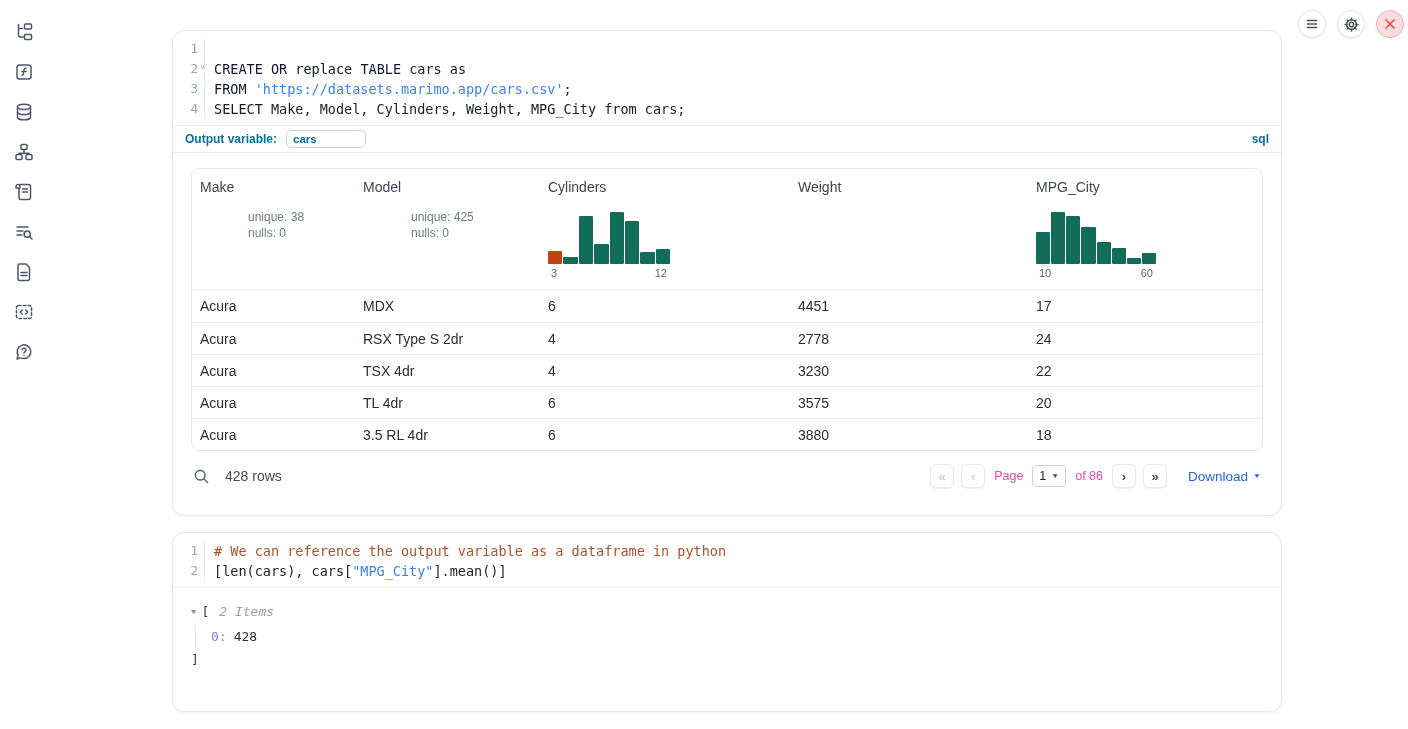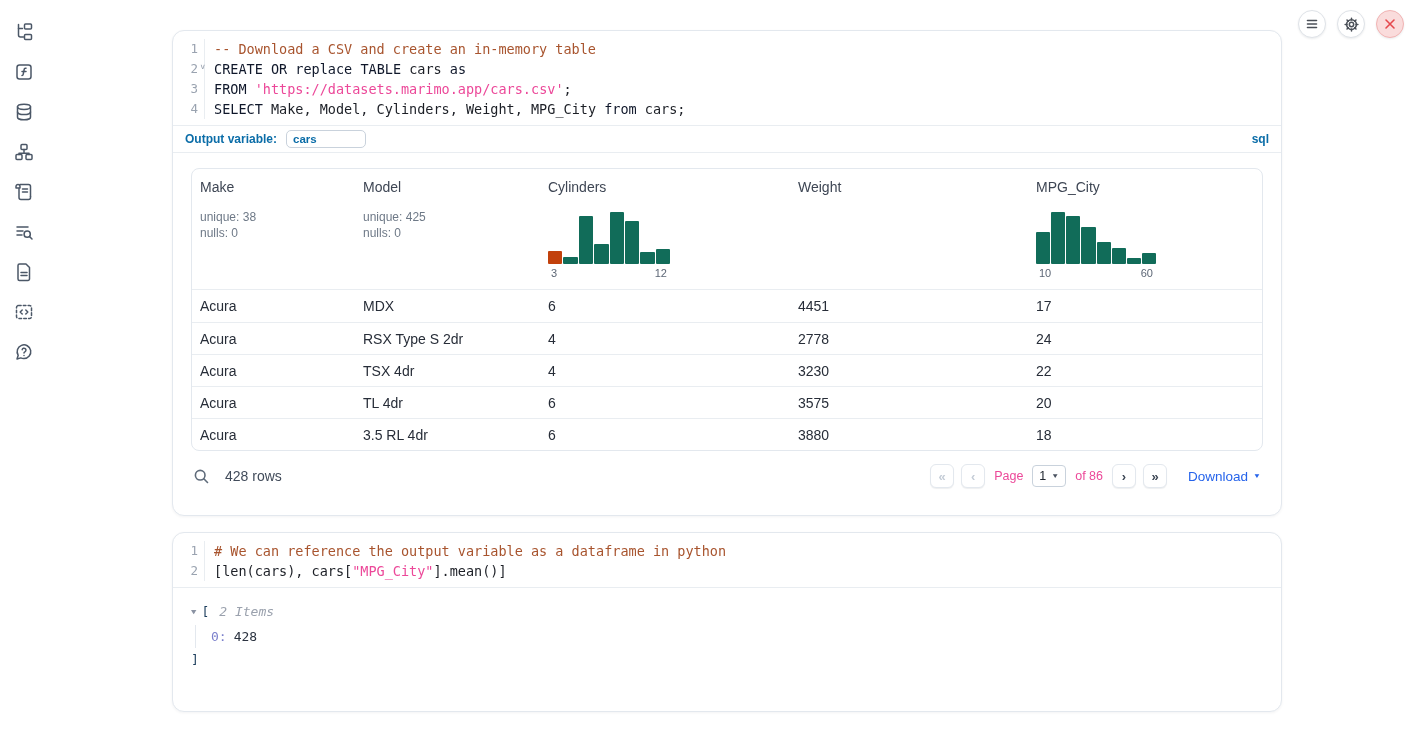--- a/index.html
+++ b/index.html
@@ -24,36 +24,36 @@
   .cell-card.py { min-height:180px; margin-top:16px; }
 
   
   .code-area { padding:8px 0 6px; }
   .code-line { display:flex; line-height:20px; font-family:"DejaVu Sans Mono", monospace; font-size:13.5px; }
   .gutter { width:32px; flex-shrink:0; text-align:right; color:#9aa3b0; font-size:12.5px; padding-right:6px; border-right:1px solid #e9edf1; position:relative; }
   .fold { font-size:9px; color:#9aa3b0; margin-left:2px; position:absolute; bottom:2px; }
   .code-text { padding-left:9px; white-space:pre; }
   .tok-comment { color:#a8542e; }
   .tok-kw { color:#0f172a; }
-  .tok-str { color:#ec4899; }
+  .tok-str { color:#3b82f6; }
   .tok-def { color:#1c1f26; }
 
   
   .outvar-row { display:flex; align-items:center; gap:9px; height:28px; padding:0 12px; border-top:1px solid #e9edf1; border-bottom:1px solid #e9edf1;justify-content:center; }
   .outvar-label { font-size:12px; font-weight:bold; color:#0b6da8; }
   .outvar-input { width:80px; height:18px; border:1px solid #c9d2dc; border-radius:5px; font-size:11.5px; font-weight:bold; color:#0b6da8; padding:0 6px; font-family:"Liberation Sans", sans-serif; outline:none; }
   .lang-badge { margin-left:auto; font-size:12px; font-weight:bold; color:#0b6da8; cursor:pointer; }
 
   
   .table-output { padding:15px 18px 0; }
   .data-table { border:1px solid #e3e8ee; border-radius:8px; overflow:hidden; }
   .thead { display:grid; grid-template-columns:163px 185px 250px 238px 1fr; border-bottom:1px solid #e9edf1; }
   .th { padding:9px 8px 10px; cursor:pointer; }
   .th-name { font-size:14px; color:#3e4654; line-height:18px; }
-  .th-stats { margin-top:13px; font-size:12px; color:#6e7987; line-height:16px; }
+  .th-stats { margin-top:13px; font-size:12px; color:#6e7987; line-height:16px;margin-left:48px; }
   .hist { margin-top:16px; }
   .hist.w8 { width:122px; }
   .hist.w7 { width:108px; }
   .hist.w8m { width:120px; }
   .hist-bars { display:flex; align-items:flex-end; gap:1px; height:52px; }
   .hist-bar { flex:1; border-radius:1px; }
   .hist-axis { display:flex; justify-content:space-between; font-size:11px; color:#5c6675; margin-top:3px; padding:0 3px; }
   .trow { display:grid; grid-template-columns:163px 185px 250px 238px 1fr; height:32px; align-items:center; font-size:14px; color:#272d38; }
   .trow + .trow { border-top:1px solid #e9edf1; }
   .td { padding:0 8px; white-space:nowrap; overflow:hidden; }
@@ -173,21 +173,20 @@
       </svg>
   </div>
 </div>
 
 <div class="notebook">
 
   <div class="cell-card sql">
     <div class="code-area">
         <div class="code-line">
           <span class="gutter">1</span>
-          <span class="code-text"><span class="tok-comment">-- Download a CSV and create an in-memory table</span></span>
         </div>
         <div class="code-line">
           <span class="gutter">2<span class="fold" style="transform: scaleY(0.8); display: inline-block;">∨</span></span>
           <span class="code-text"><span class="tok-kw">CREATE</span><span class="tok-def"> </span><span class="tok-kw">OR</span><span class="tok-def"> </span><span class="tok-kw">replace</span><span class="tok-def"> </span><span class="tok-kw">TABLE</span><span class="tok-def"> cars </span><span class="tok-kw">as</span></span>
         </div>
         <div class="code-line">
           <span class="gutter">3</span>
           <span class="code-text"><span class="tok-kw">FROM</span><span class="tok-def"> </span><span class="tok-str">'https://datasets.marimo.app/cars.csv'</span><span class="tok-def">;</span></span>
         </div>
         <div class="code-line">

